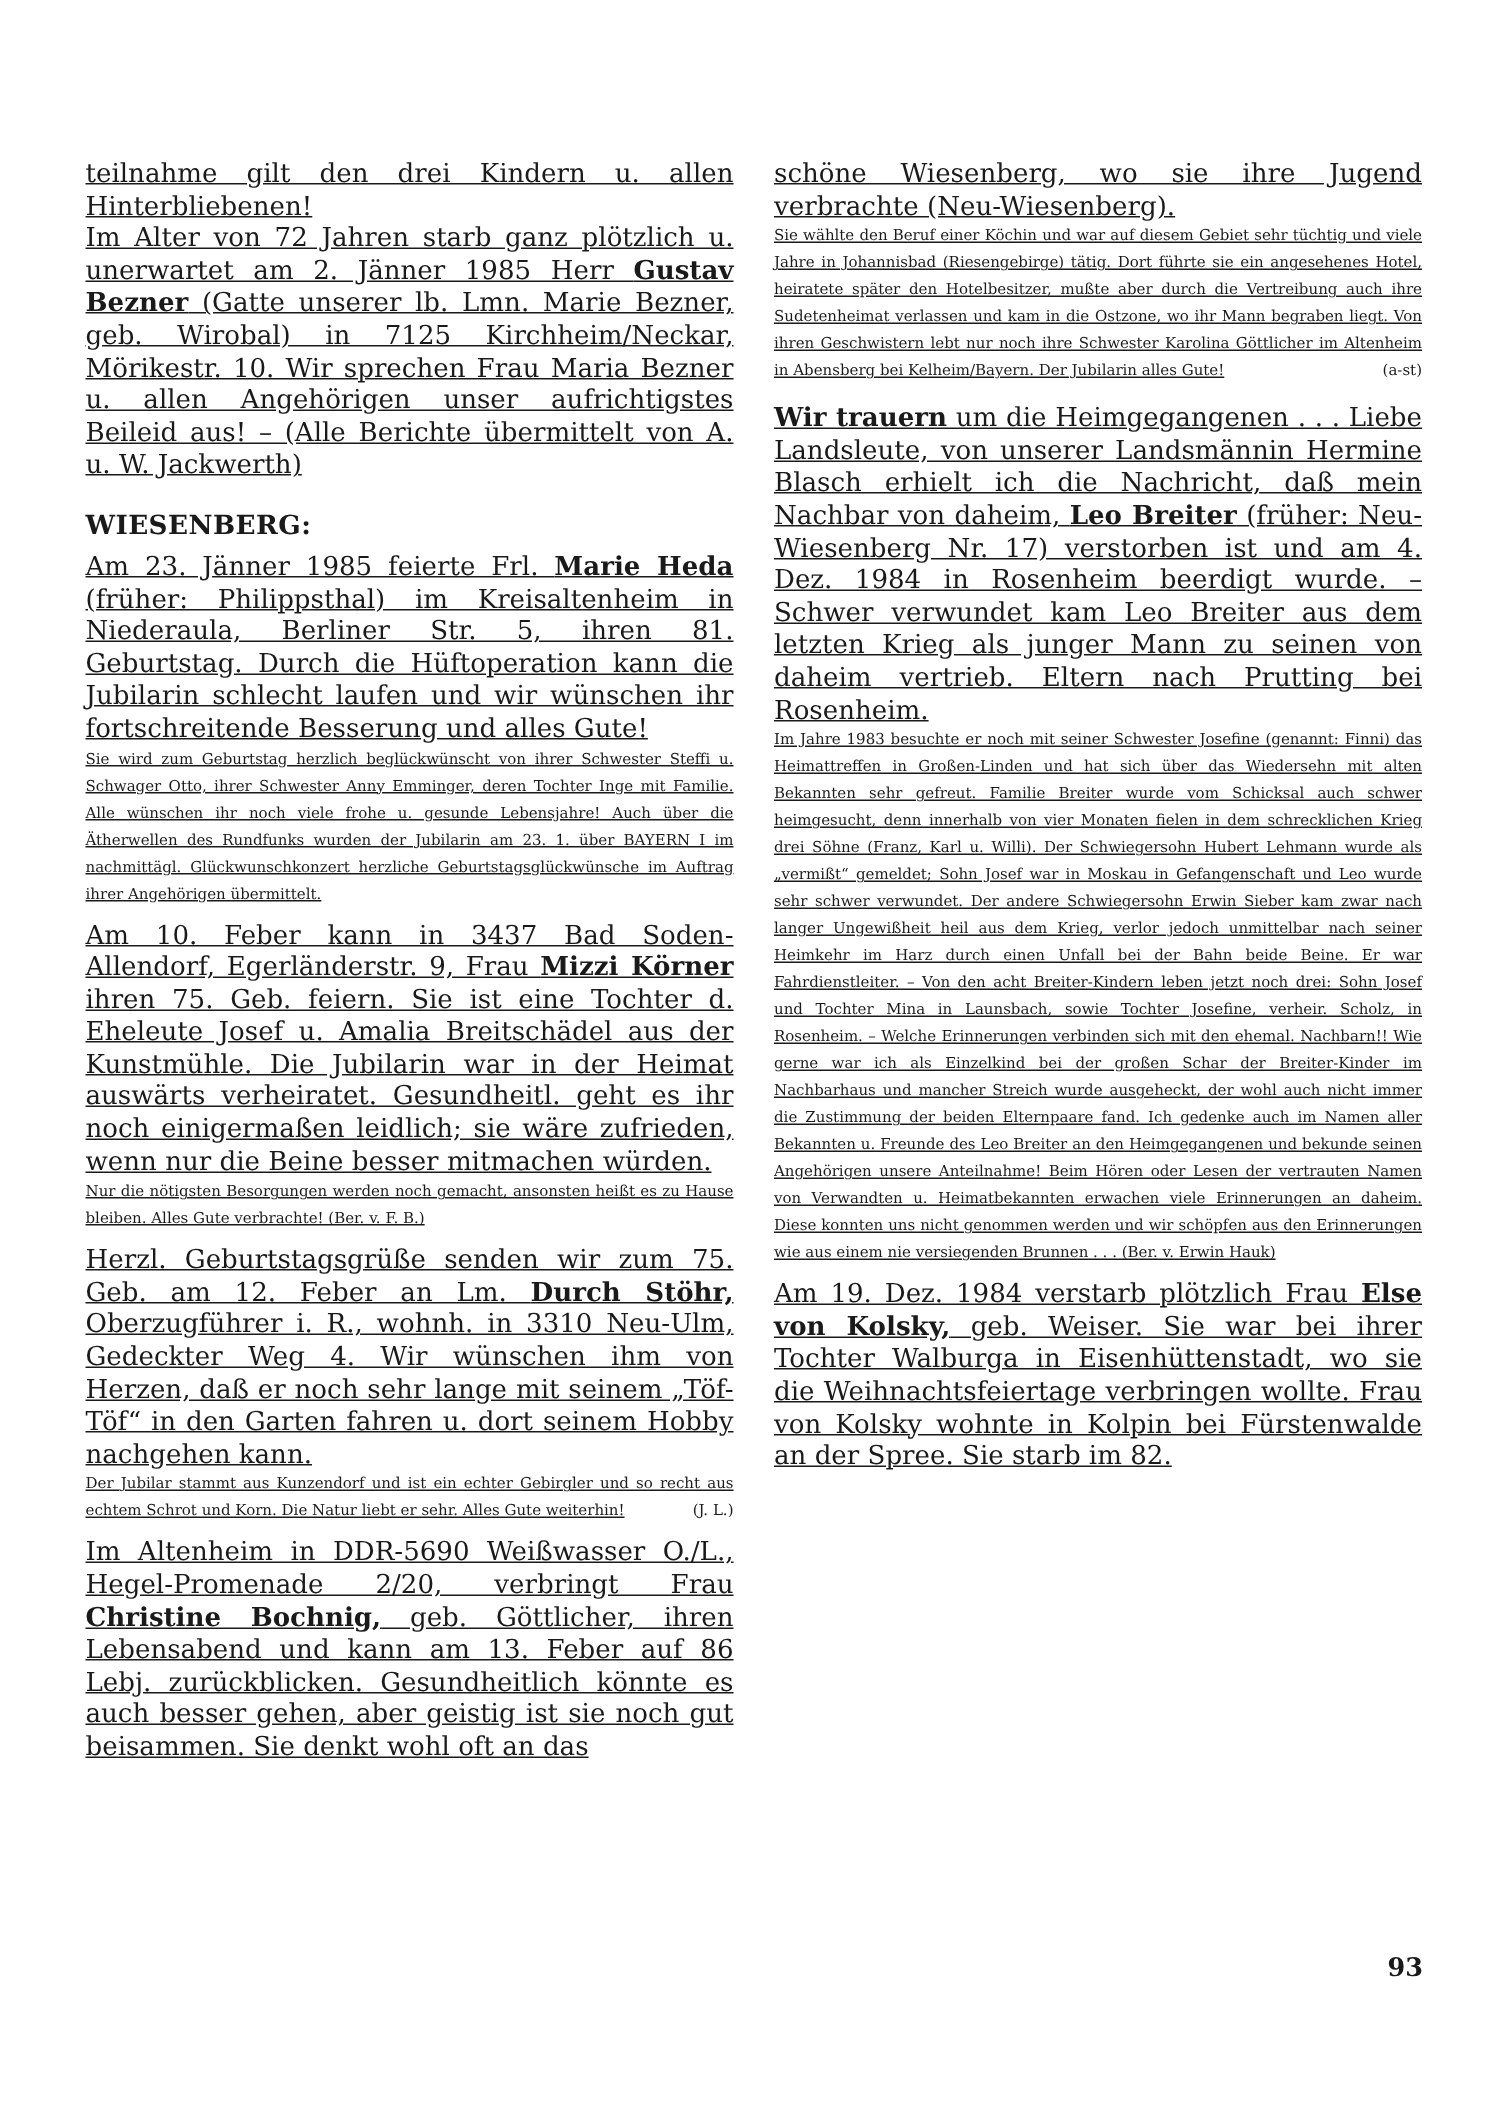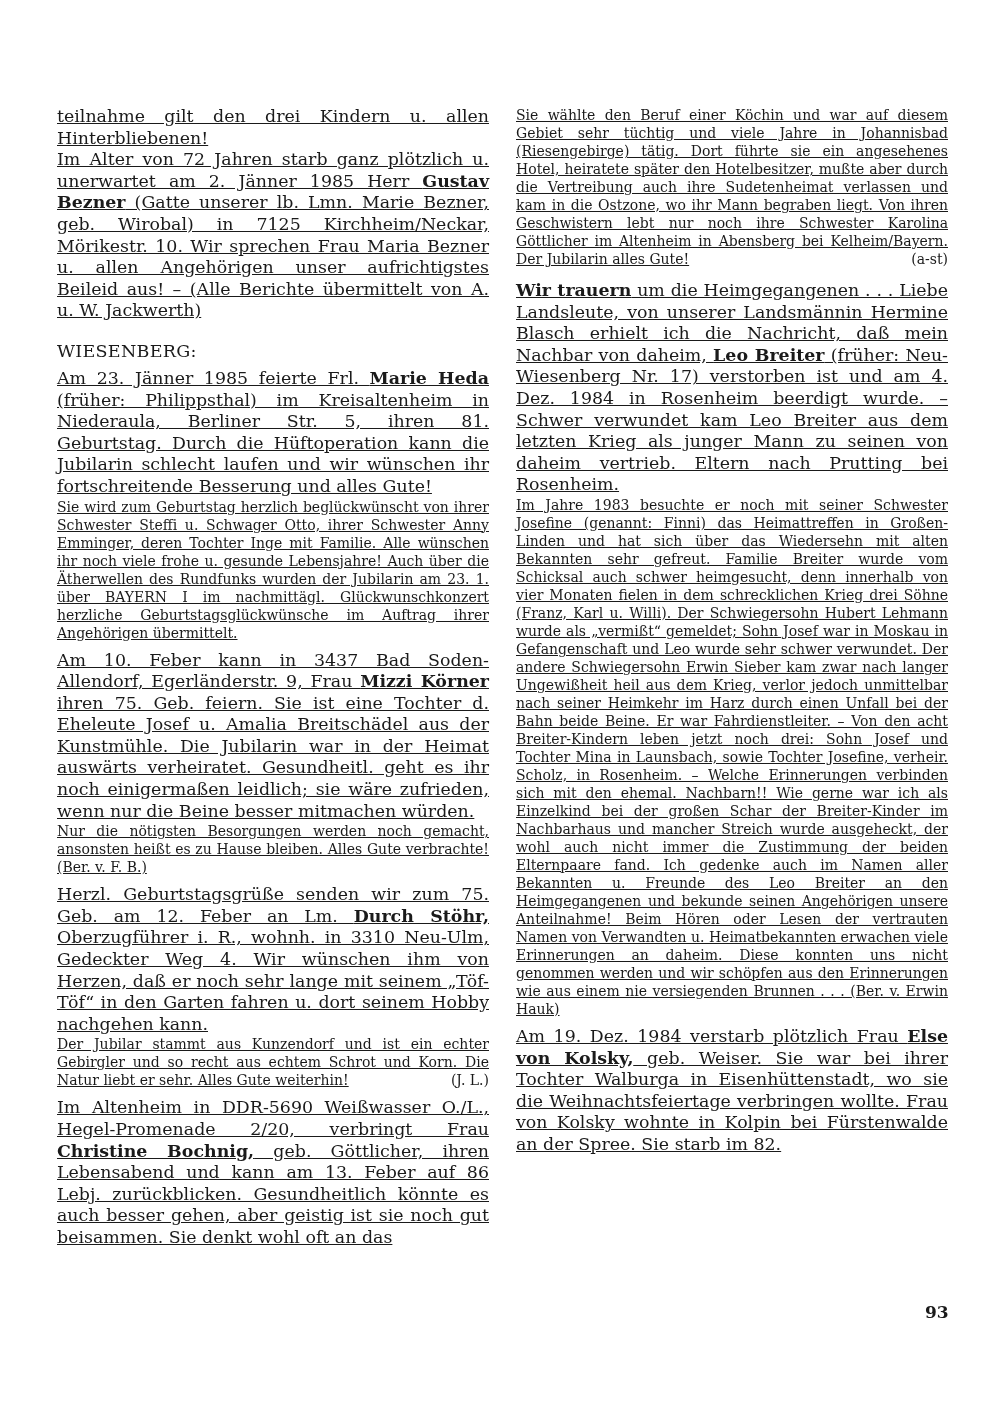--- a/index.html
+++ b/index.html
@@ -3,22 +3,22 @@
 <meta charset="utf-8">
 <style>
   html, body { margin: 0; padding: 0; background: #ffffff; }
   body { width: 1000px; height: 1413px; position: relative; overflow: hidden;
          font-family: "DejaVu Serif", "Liberation Serif", serif; color: #1a1a1a; }
   .col { position: absolute; top: 106px; }
   .left { left: 57px; width: 432px; }
   .right { left: 516px; width: 432px; }
   .p { margin: 0; text-align: justify; text-decoration: underline; }
   .lg { font-size: 17.4px; line-height: 21.6px; }
-  .sm { font-size: 14px; line-height: 18px; }
-  .heading { font-size: 17.5px; font-weight: normal; line-height: 22px; margin: 18px 0 6px 0; letter-spacing: 0.3px; }
+  .sm { font-size: 10px; line-height: 18px; }
+  .heading { font-size: 17.5px; font-weight: bold; line-height: 22px; margin: 18px 0 6px 0; letter-spacing: 0.3px; }
   .gap { height: 8px; }
   b { font-weight: bold; }
   .sig { float: right; }
   .pagenum { position: absolute; left: 925px; top: 1302px; font-size: 17px; font-weight: bold; }
 </style>
 </head>
 <body>
 
 <div class="col left">
   <p class="p lg">teilnahme gilt den drei Kindern u. allen Hinterbliebenen!</p>
@@ -30,20 +30,21 @@
   <p class="p lg"><span>Am 10. Feber kann in 3437 Bad Soden-Allendorf, Egerländerstr. 9, Frau </span><b>Mizzi Körner</b><span> ihren 75. Geb. feiern. Sie ist eine Tochter d. Eheleute Josef u. Amalia Breitschädel aus der Kunstmühle. Die Jubilarin war in der Heimat auswärts verheiratet. Gesundheitl. geht es ihr noch einigermaßen leidlich; sie wäre zufrieden, wenn nur die Beine besser mitmachen würden.</span></p>
   <p class="p sm">Nur die nötigsten Besorgungen werden noch gemacht, ansonsten heißt es zu Hause bleiben. Alles Gute verbrachte! (Ber. v. F. B.)</p>
   <div class="gap"></div>
   <p class="p lg"><span>Herzl. Geburtstagsgrüße senden wir zum 75. Geb. am 12. Feber an Lm. </span><b>Durch Stöhr,</b><span> Oberzugführer i. R., wohnh. in 3310 Neu-Ulm, Gedeckter Weg 4. Wir wünschen ihm von Herzen, daß er noch sehr lange mit seinem „Töf-Töf“ in den Garten fahren u. dort seinem Hobby nachgehen kann.</span></p>
   <p class="p sm"><span>Der Jubilar stammt aus Kunzendorf und ist ein echter Gebirgler und so recht aus echtem Schrot und Korn. Die Natur liebt er sehr. Alles Gute weiterhin!</span><span class="sig">(J. L.)</span></p>
   <div class="gap"></div>
   <p class="p lg"><span>Im Altenheim in DDR-5690 Weißwasser O./L., Hegel-Promenade 2/20, verbringt Frau </span><b>Christine Bochnig,</b><span> geb. Göttlicher, ihren Lebensabend und kann am 13. Feber auf 86 Lebj. zurückblicken. Gesundheitlich könnte es auch besser gehen, aber geistig ist sie noch gut beisammen. Sie denkt wohl oft an das</span></p>
 </div>
 
 <div class="col right">
+  <p class="p lg">schöne Wiesenberg, wo sie ihre Jugend verbrachte (Neu-Wiesenberg).</p>
   <p class="p sm"><span>Sie wählte den Beruf einer Köchin und war auf diesem Gebiet sehr tüchtig und viele Jahre in Johannisbad (Riesengebirge) tätig. Dort führte sie ein angesehenes Hotel, heiratete später den Hotelbesitzer, mußte aber durch die Vertreibung auch ihre Sudetenheimat verlassen und kam in die Ostzone, wo ihr Mann begraben liegt. Von ihren Geschwistern lebt nur noch ihre Schwester Karolina Göttlicher im Altenheim in Abensberg bei Kelheim/Bayern. Der Jubilarin alles Gute!</span><span class="sig">(a-st)</span></p>
   <div class="gap" style="height:12px"></div>
   <p class="p lg"><b>Wir trauern</b><span> um die Heimgegangenen . . . Liebe Landsleute, von unserer Landsmännin Hermine Blasch erhielt ich die Nachricht, daß mein Nachbar von daheim, </span><b>Leo Breiter</b><span> (früher: Neu-Wiesenberg Nr. 17) verstorben ist und am 4. Dez. 1984 in Rosenheim beerdigt wurde. – Schwer verwundet kam Leo Breiter aus dem letzten Krieg als junger Mann zu seinen von daheim vertrieb. Eltern nach Prutting bei Rosenheim.</span></p>
   <p class="p sm">Im Jahre 1983 besuchte er noch mit seiner Schwester Josefine (genannt: Finni) das Heimattreffen in Großen-Linden und hat sich über das Wiedersehn mit alten Bekannten sehr gefreut. Familie Breiter wurde vom Schicksal auch schwer heimgesucht, denn innerhalb von vier Monaten fielen in dem schrecklichen Krieg drei Söhne (Franz, Karl u. Willi). Der Schwiegersohn Hubert Lehmann wurde als „vermißt“ gemeldet; Sohn Josef war in Moskau in Gefangenschaft und Leo wurde sehr schwer verwundet. Der andere Schwiegersohn Erwin Sieber kam zwar nach langer Ungewißheit heil aus dem Krieg, verlor jedoch unmittelbar nach seiner Heimkehr im Harz durch einen Unfall bei der Bahn beide Beine. Er war Fahrdienstleiter. – Von den acht Breiter-Kindern leben jetzt noch drei: Sohn Josef und Tochter Mina in Launsbach, sowie Tochter Josefine, verheir. Scholz, in Rosenheim. – Welche Erinnerungen verbinden sich mit den ehemal. Nachbarn!! Wie gerne war ich als Einzelkind bei der großen Schar der Breiter-Kinder im Nachbarhaus und mancher Streich wurde ausgeheckt, der wohl auch nicht immer die Zustimmung der beiden Elternpaare fand. Ich gedenke auch im Namen aller Bekannten u. Freunde des Leo Breiter an den Heimgegangenen und bekunde seinen Angehörigen unsere Anteilnahme! Beim Hören oder Lesen der vertrauten Namen von Verwandten u. Heimatbekannten erwachen viele Erinnerungen an daheim. Diese konnten uns nicht genommen werden und wir schöpfen aus den Erinnerungen wie aus einem nie versiegenden Brunnen . . . (Ber. v. Erwin Hauk)</p>
   <div class="gap"></div>
   <p class="p lg"><span>Am 19. Dez. 1984 verstarb plötzlich Frau </span><b>Else von Kolsky,</b><span> geb. Weiser. Sie war bei ihrer Tochter Walburga in Eisenhüttenstadt, wo sie die Weihnachtsfeiertage verbringen wollte. Frau von Kolsky wohnte in Kolpin bei Fürstenwalde an der Spree. Sie starb im 82.</span></p>
 </div>
 
 <div class="pagenum">93</div>
 

